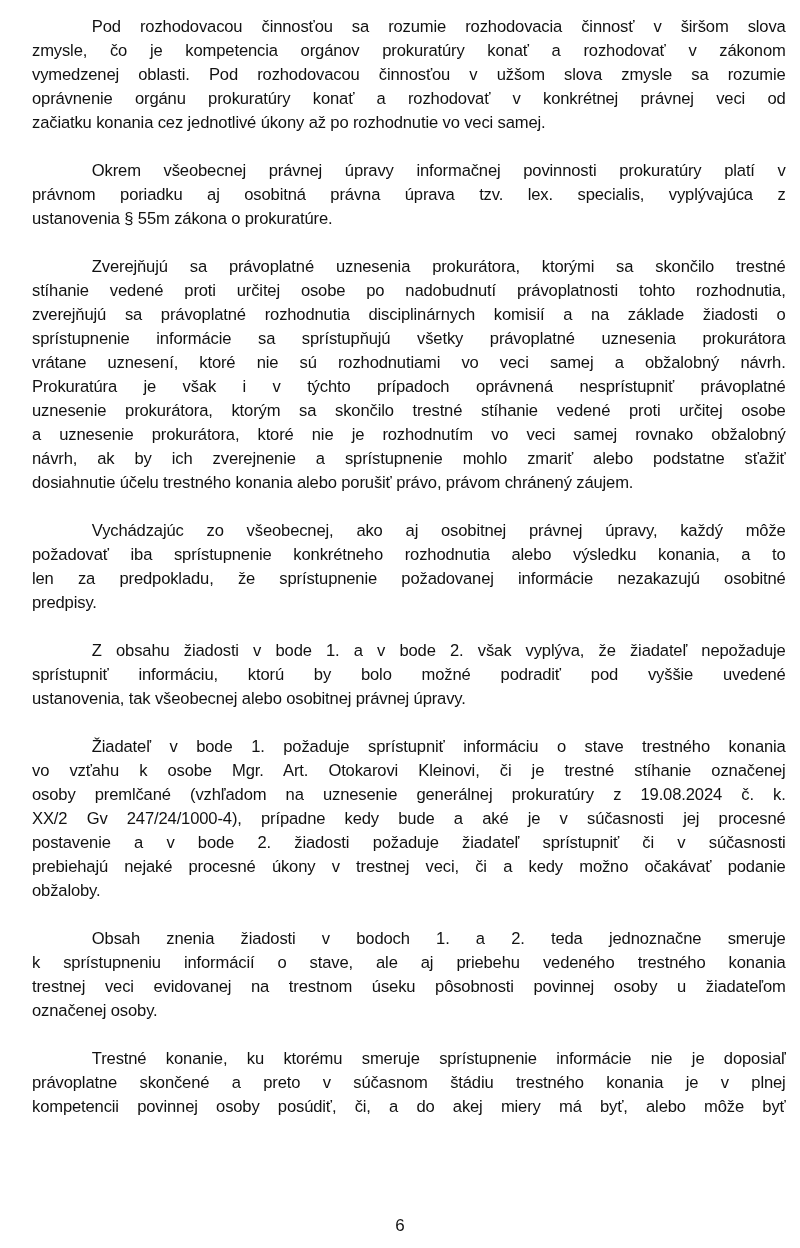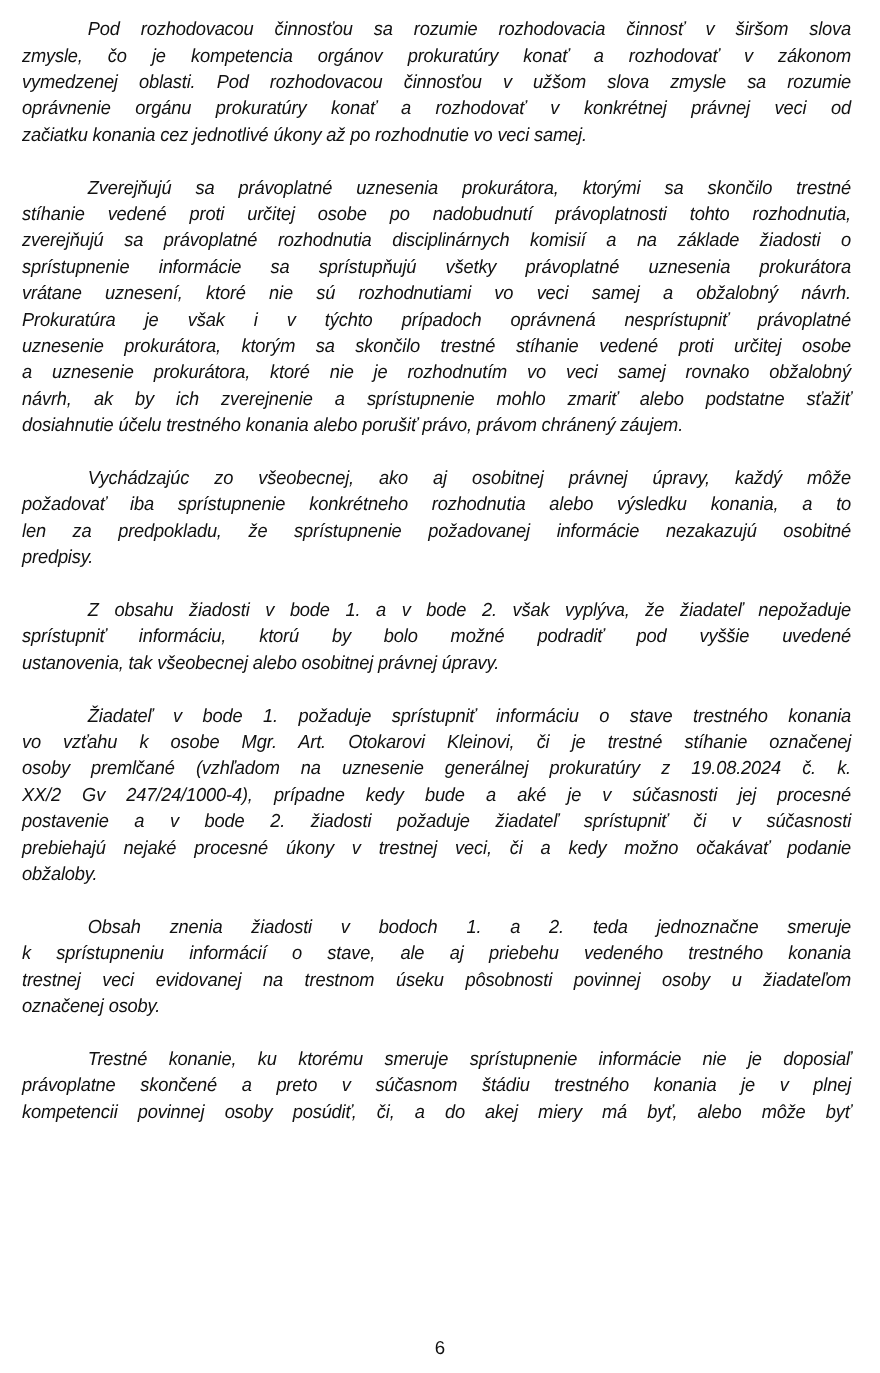--- a/index.html
+++ b/index.html
@@ -18,24 +18,23 @@
     .page {
       position: absolute;
       left: 0;
       top: 0;
       width: 800px;
       height: 1248px;
       background: #ffffff;
     }
     .body-text {
       position: absolute;
-      left: 20px;
+      left: 32px;
       top: 14px;
       width: 754px;
-      font-style: italic;
     }
     .para {
       margin: 0 0 24px 0;
     }
     .line {
       display: block;
       font-size: 17.2px;
       line-height: 24px;
       height: 24px;
       white-space: nowrap;
@@ -68,20 +67,25 @@
 <body>
 
 <div class="page">
   <div class="body-text" id="body-text">
       <div class="para">
         <span class="line first">Pod rozhodovacou činnosťou sa rozumie rozhodovacia činnosť v širšom slova</span>
         <span class="line">zmysle, čo je kompetencia orgánov prokuratúry konať a rozhodovať v zákonom</span>
         <span class="line">vymedzenej oblasti. Pod rozhodovacou činnosťou v užšom slova zmysle sa rozumie</span>
         <span class="line">oprávnenie orgánu prokuratúry konať a rozhodovať v konkrétnej právnej veci od</span>
         <span class="line last">začiatku konania cez jednotlivé úkony až po rozhodnutie vo veci samej.</span>
+      </div>
+      <div class="para">
+        <span class="line first">Okrem všeobecnej právnej úpravy informačnej povinnosti prokuratúry platí v</span>
+        <span class="line">právnom poriadku aj osobitná právna úprava tzv. lex. specialis, vyplývajúca z</span>
+        <span class="line last">ustanovenia § 55m zákona o prokuratúre.</span>
       </div>
       <div class="para">
         <span class="line first">Zverejňujú sa právoplatné uznesenia prokurátora, ktorými sa skončilo trestné</span>
         <span class="line">stíhanie vedené proti určitej osobe po nadobudnutí právoplatnosti tohto rozhodnutia,</span>
         <span class="line">zverejňujú sa právoplatné rozhodnutia disciplinárnych komisií a na základe žiadosti o</span>
         <span class="line">sprístupnenie informácie sa sprístupňujú všetky právoplatné uznesenia prokurátora</span>
         <span class="line">vrátane uznesení, ktoré nie sú rozhodnutiami vo veci samej a obžalobný návrh.</span>
         <span class="line">Prokuratúra je však i v týchto prípadoch oprávnená nesprístupniť právoplatné</span>
         <span class="line">uznesenie prokurátora, ktorým sa skončilo trestné stíhanie vedené proti určitej osobe</span>
         <span class="line">a uznesenie prokurátora, ktoré nie je rozhodnutím vo veci samej rovnako obžalobný</span>

